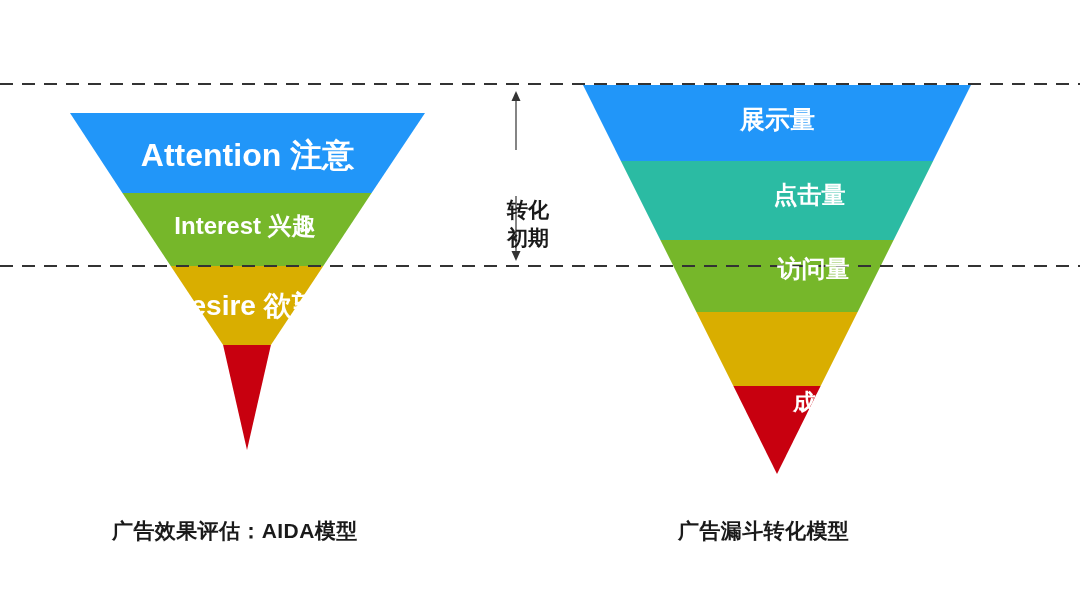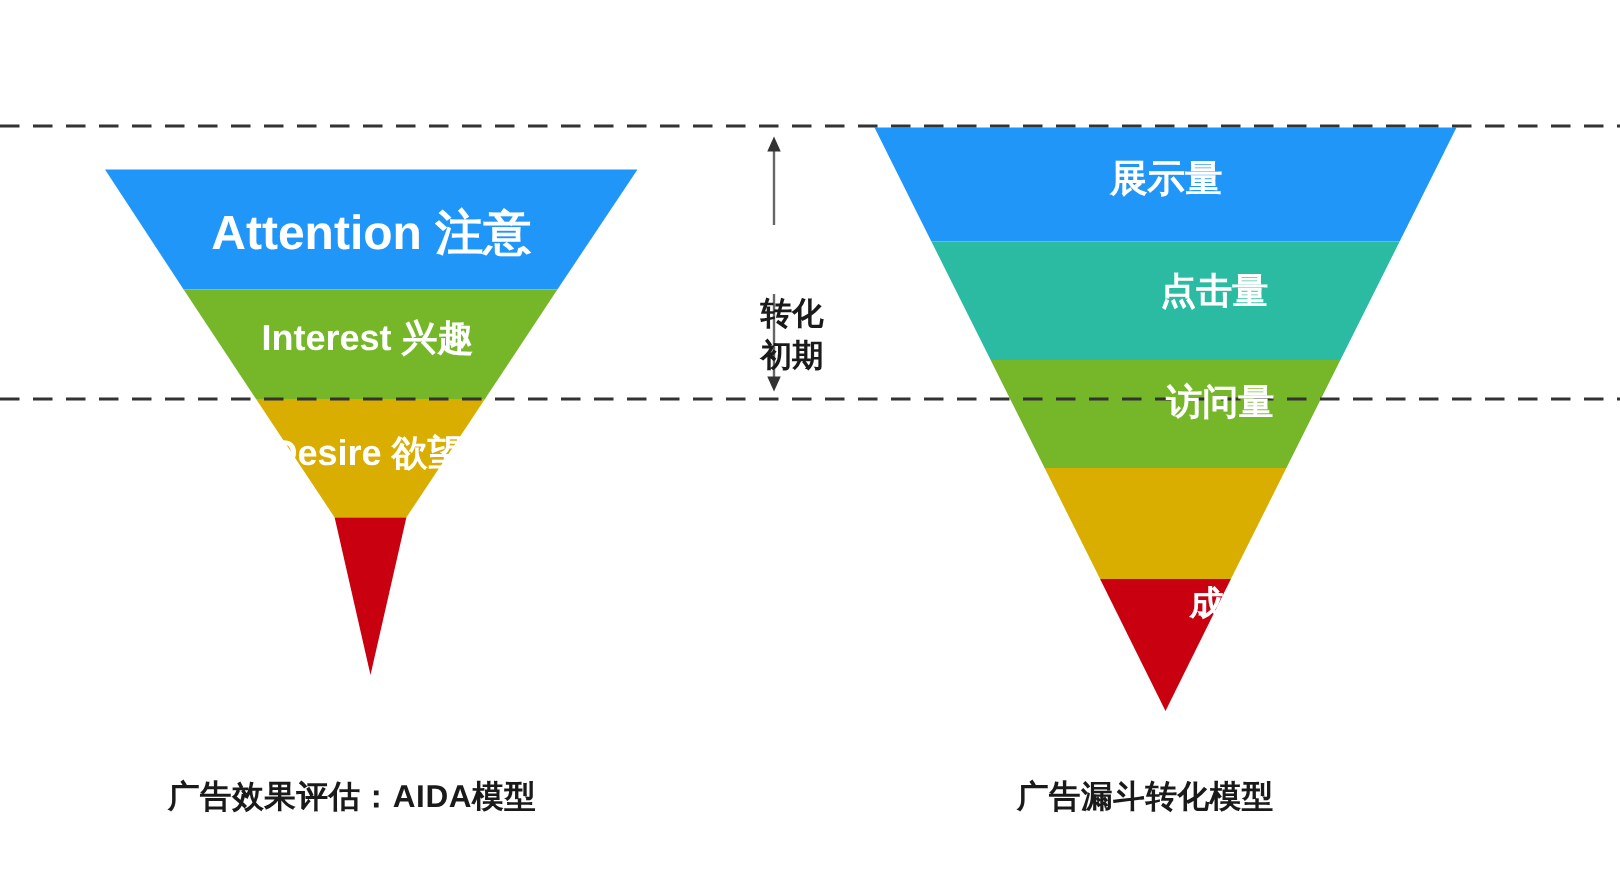--- a/index.html
+++ b/index.html
@@ -46,21 +46,21 @@
     position: absolute;
     color: #1a1a1a;
     font-weight: bold;
     font-size: 21px;
     line-height: 1.35;
     text-align: center;
     white-space: nowrap;
   }
   .L-attention { left: 70px;  top: 138px; width: 355px; font-size: 32px; }
   .L-interest  { left: 95px;  top: 213px; width: 300px; font-size: 24px; }
-  .L-desire    { left: 120px; top: 290px; width: 250px; font-size: 24px; }
+  .L-desire    { left: 120px; top: 290px; width: 250px; font-size: 28px; }
   .L-action    { left: 160px; top: 352px; width: 175px; font-size: 21px; }
 
   .R-show     { left: 610px; top: 105px; width: 335px; font-size: 25px; }
   .R-click    { left: 672px; top: 182px; width: 275px; font-size: 24px; }
   .R-visit    { left: 701px; top: 256px; width: 225px; font-size: 24px; }
   .R-consult  { left: 690px; top: 332px; width: 175px; font-size: 24px; }
   .R-deal     { left: 756px; top: 390px; width: 120px; font-size: 23px; font-family: Liberation Serif, serif; }
 
   .cap-left  { left: 112px; top: 517px; }
   .cap-right { left: 678px; top: 517px; }

